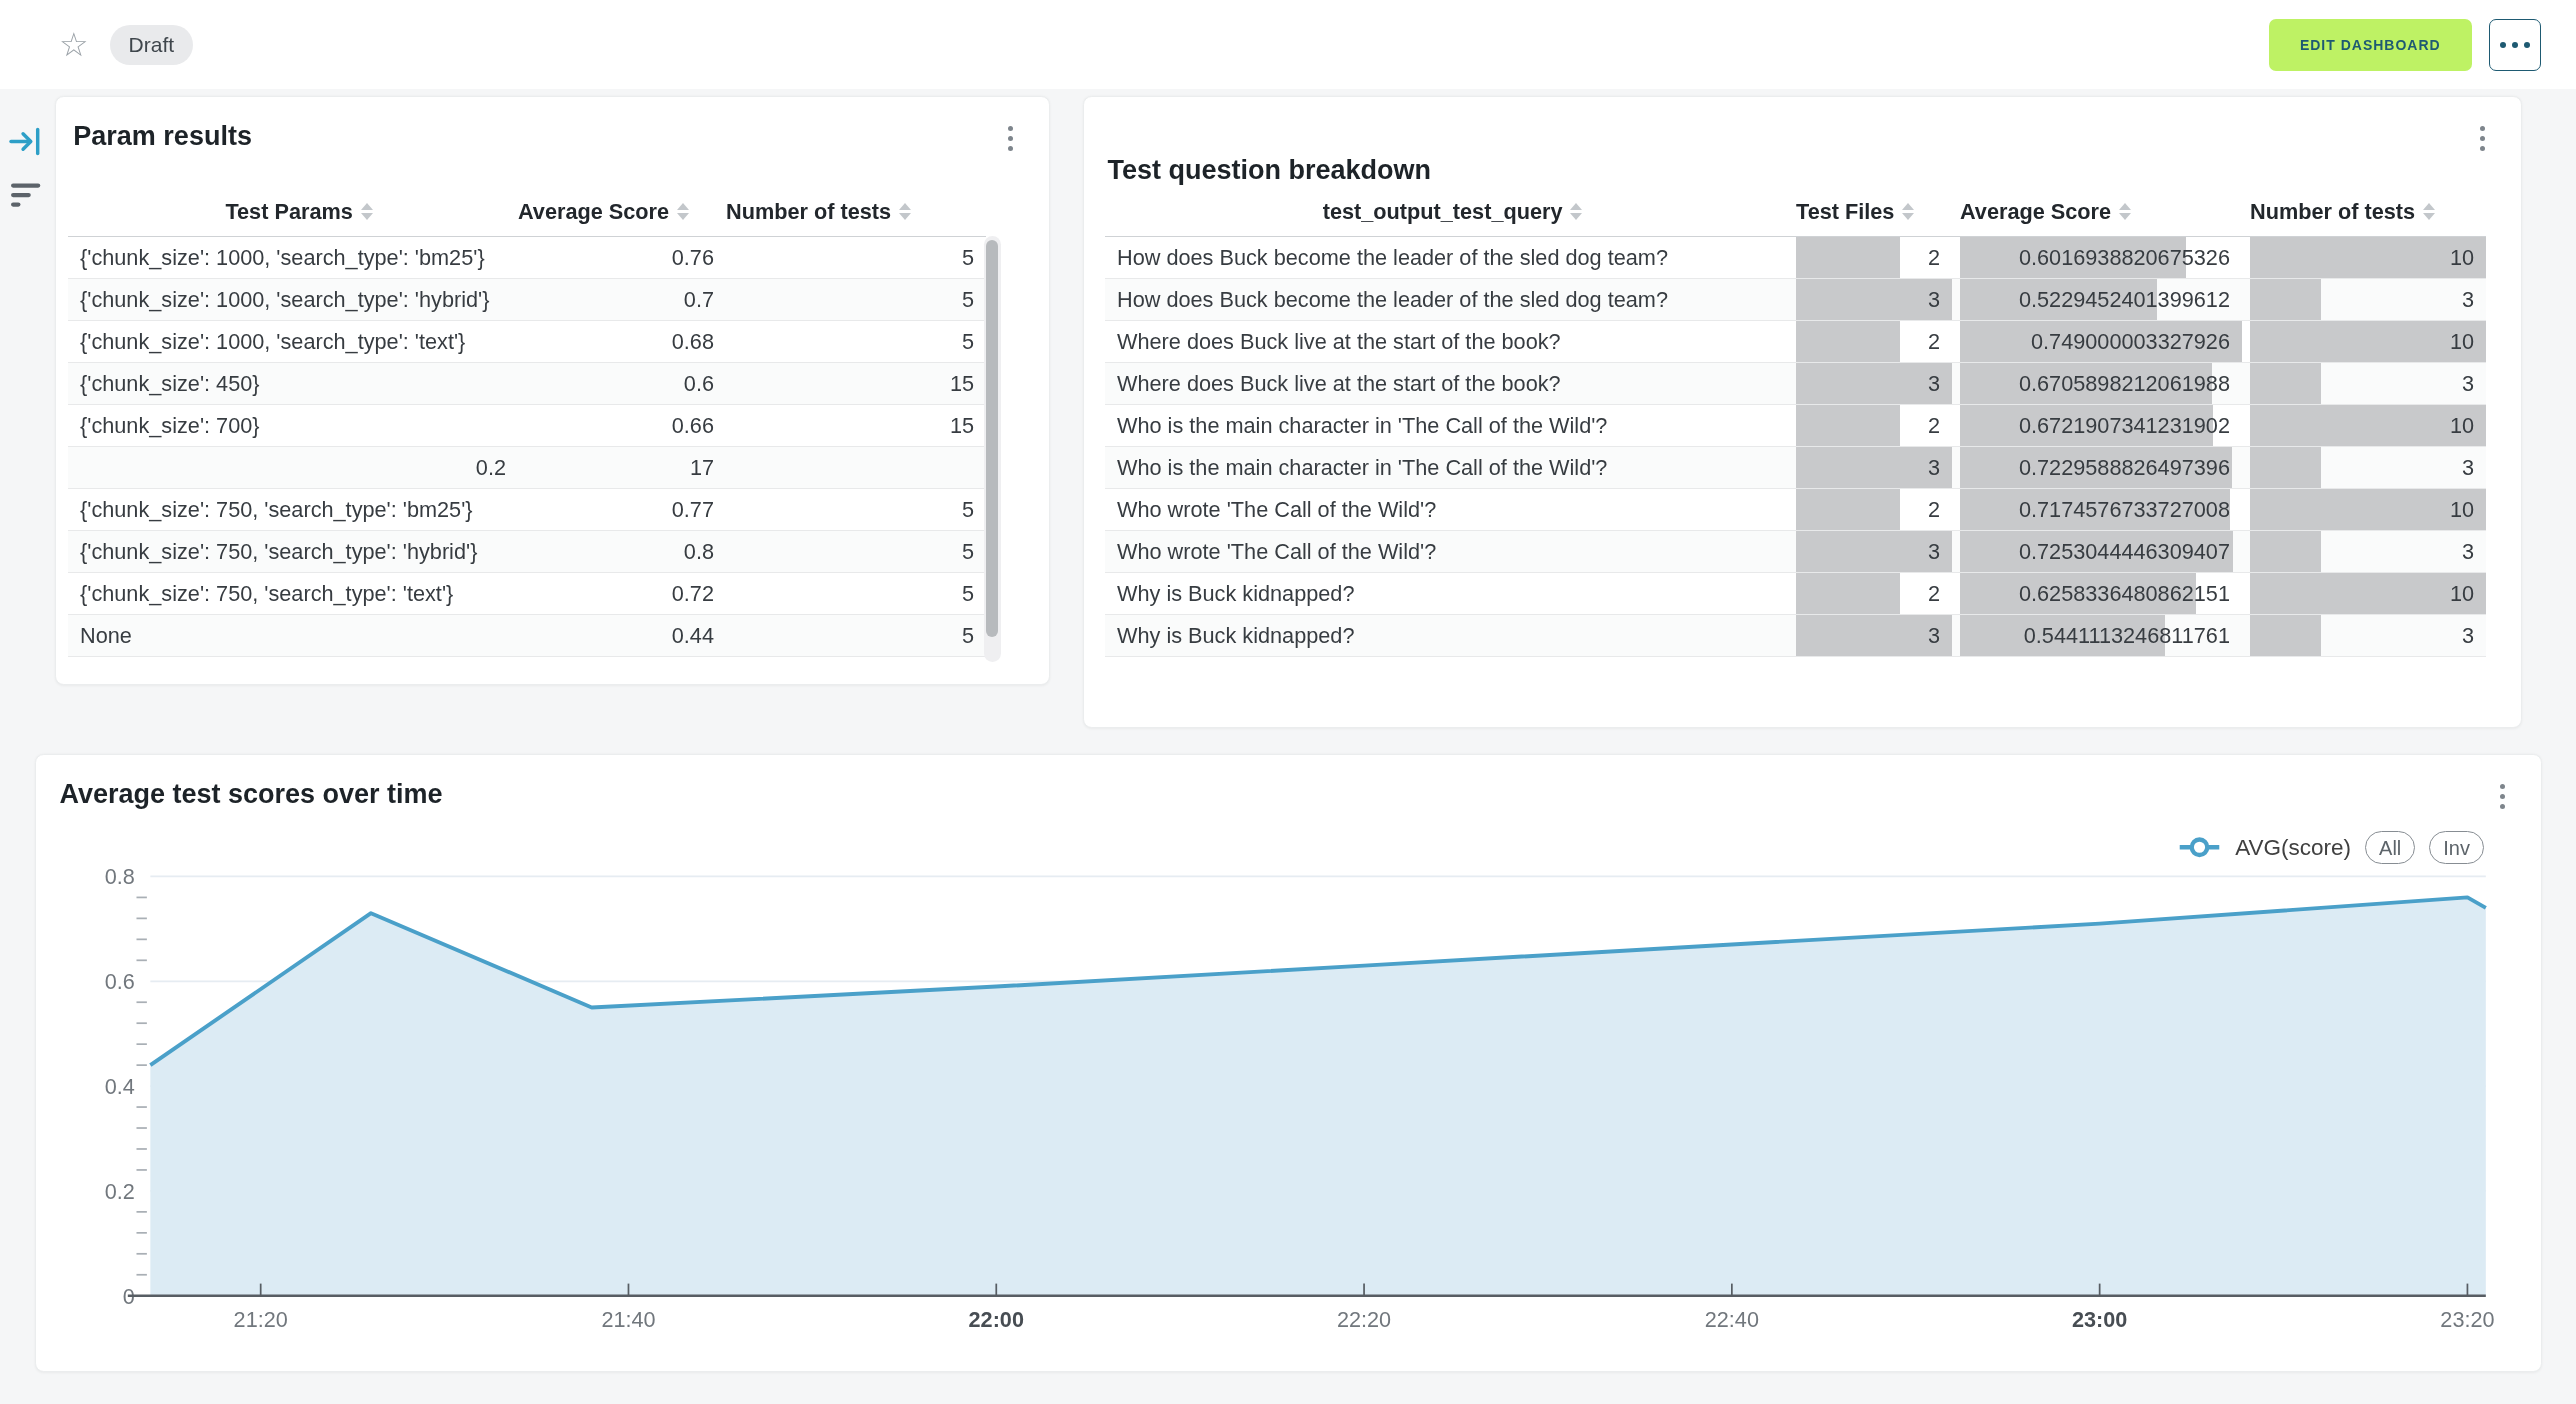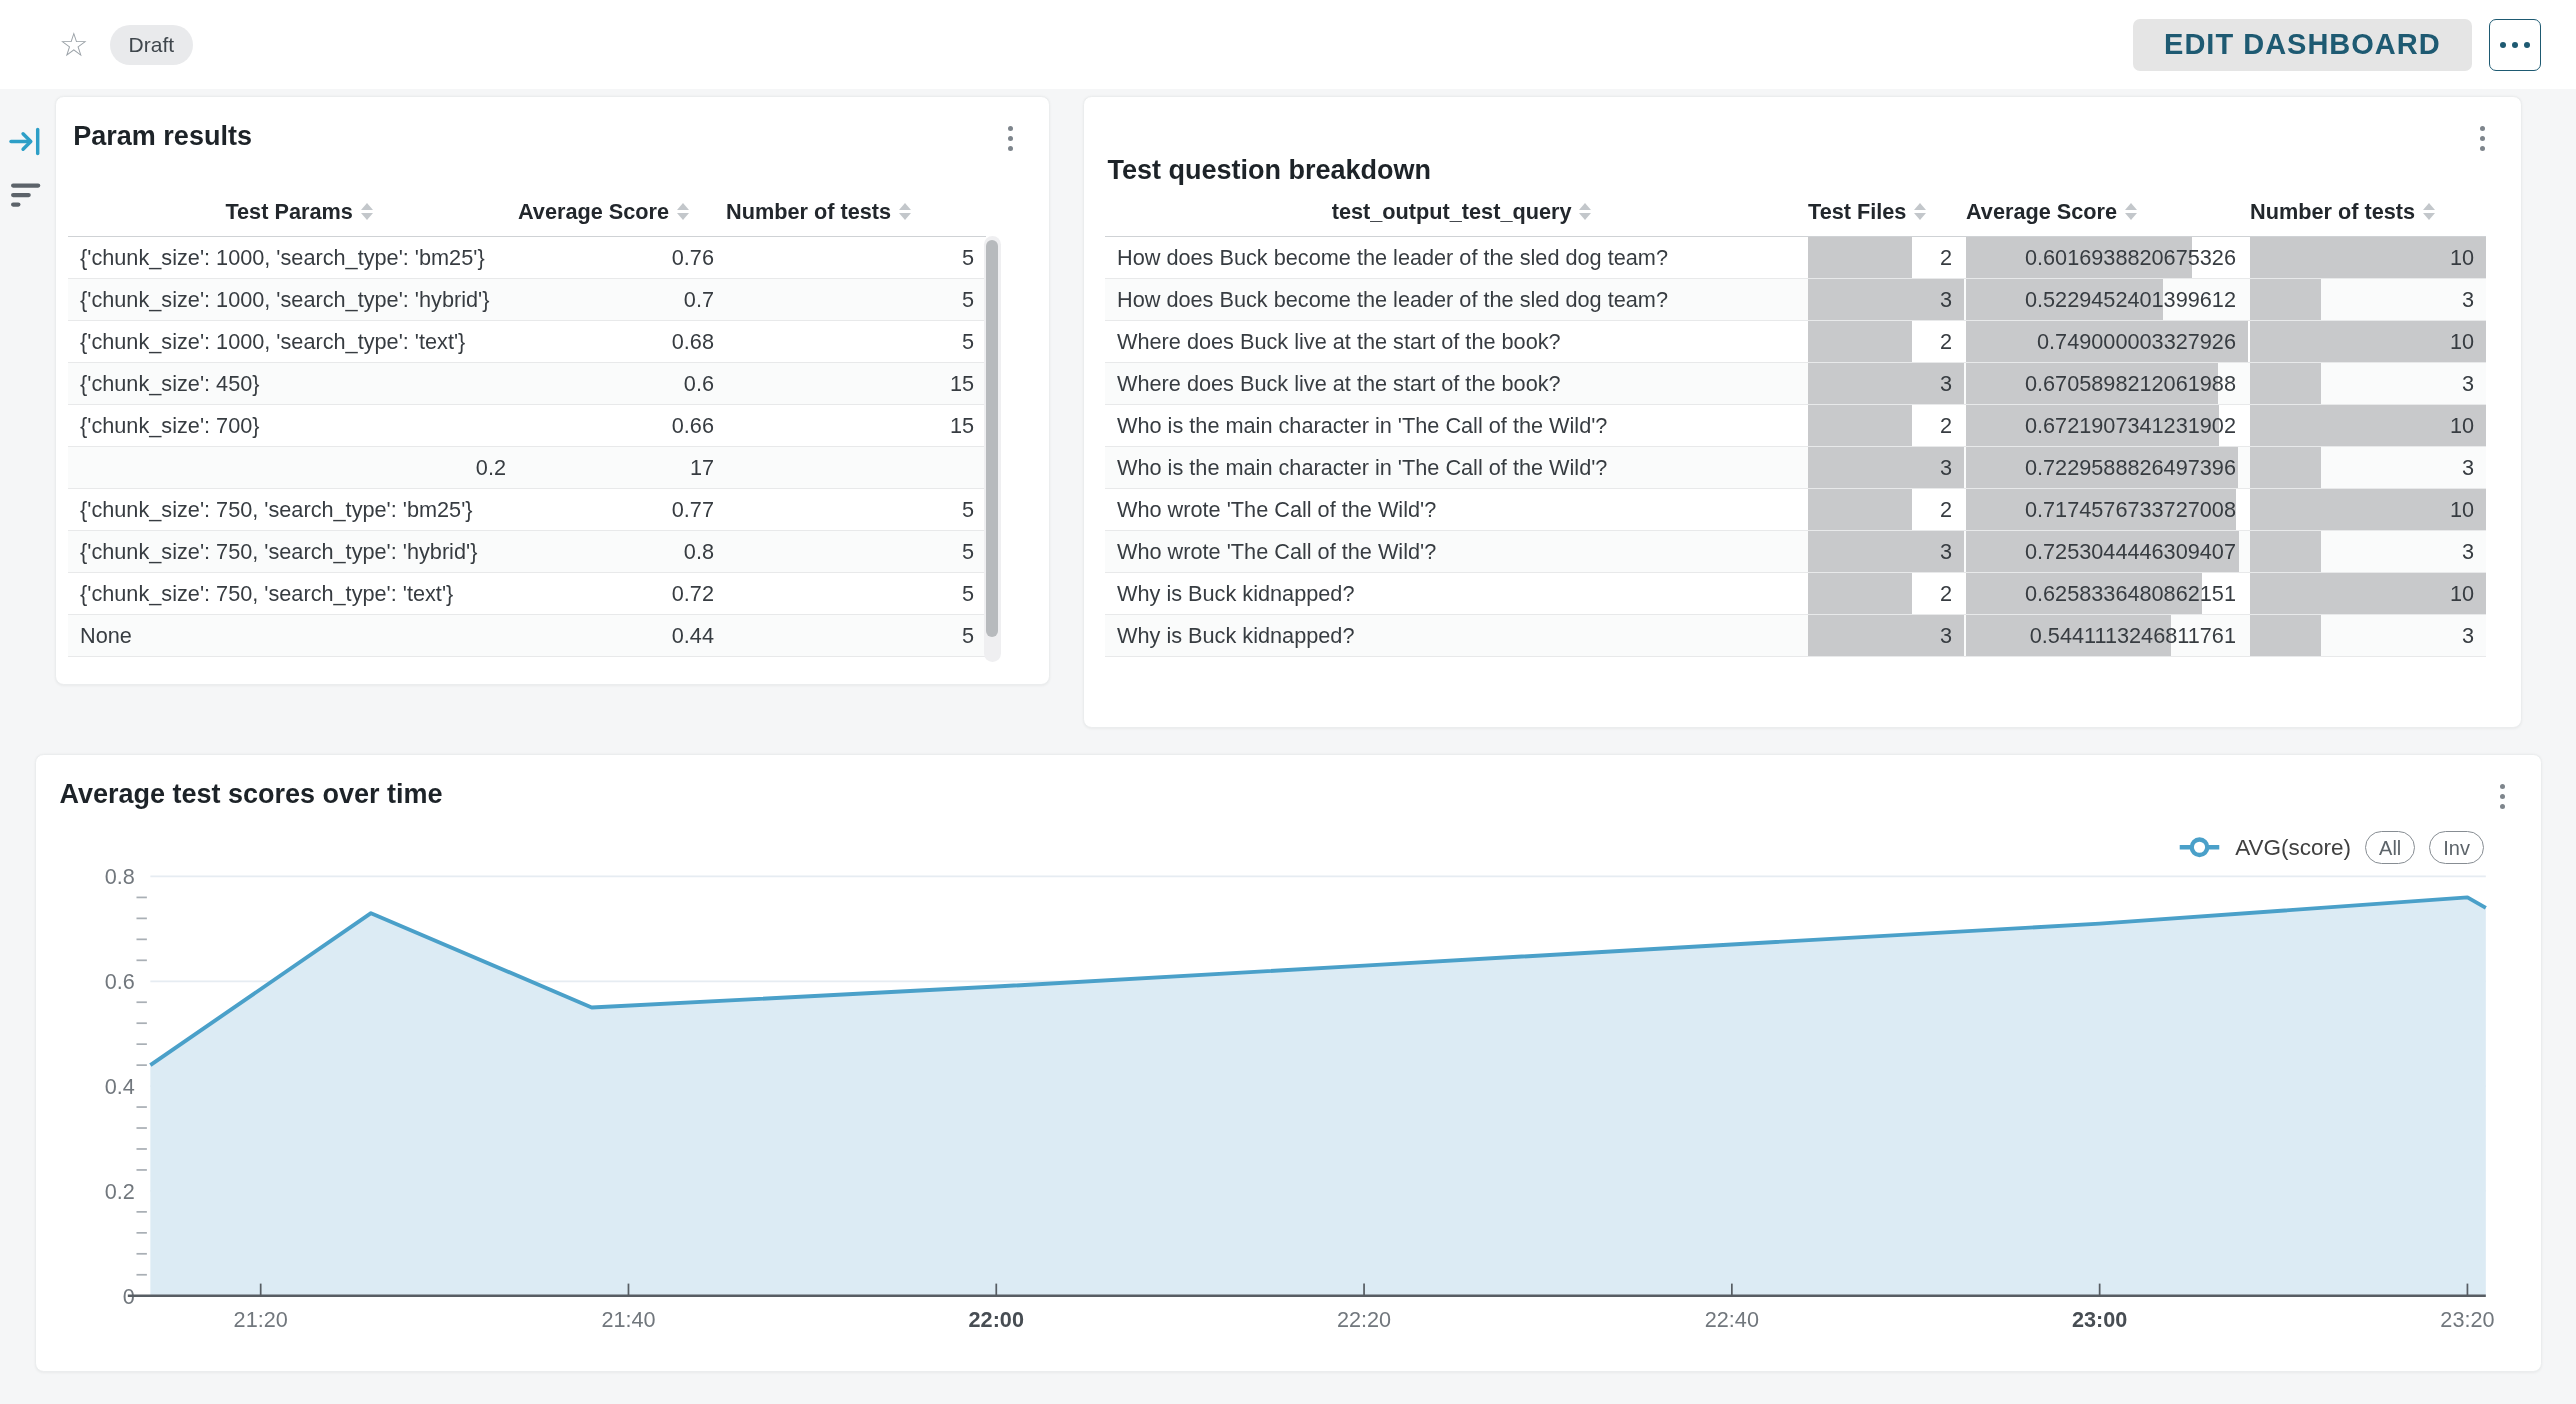--- a/index.html
+++ b/index.html
@@ -7,21 +7,21 @@
   .page{position:relative;width:2576px;height:1405px;background:#f5f6f7;overflow:hidden;}
 
   
   .topbar{position:absolute;left:0;top:0;width:2576px;height:89px;background:#ffffff;
           display:flex;align-items:center;box-sizing:border-box;padding:0 35px;}
   .page-title{font-size:32px;font-weight:700;color:#1d2328;margin:0;letter-spacing:-0.4px;}
   .star{margin-left:24px;font-size:33px;color:#9aa1a7;line-height:1;cursor:pointer;}
   .badge{margin-left:21px;background:#e9eaec;color:#3f464c;font-size:21px;line-height:1;
          padding:9.5px 19px;border-radius:865px;}
   .topbar-actions{margin-left:auto;display:flex;align-items:center;gap:17.3px;}
-  .edit-btn{background:#e5e5e5;color:#1e5a72;font-size:29px;font-weight:700;letter-spacing:1px;
+  .edit-btn{background:#bef264;color:#1e5a72;font-size:14px;font-weight:700;letter-spacing:1px;
             border:none;border-radius:7px;height:52px;padding:0 31px;cursor:pointer;font-family:inherit;}
   .menu-btn{width:52px;height:52px;border:1.7px solid #1e5a72;border-radius:7px;background:#fff;
             display:flex;align-items:center;justify-content:center;gap:6px;cursor:pointer;box-sizing:border-box;}
   .menu-btn i{width:6px;height:6px;border-radius:50%;background:#1e5a72;display:block;}
 
   
   .left-rail{position:absolute;left:8.7px;top:126px;display:flex;flex-direction:column;gap:22.5px;}
   .rail-icon{width:35px;height:31px;cursor:pointer;}
 
   
@@ -39,21 +39,21 @@
   .kebab i{width:5.2px;height:5.2px;border-radius:50%;background:#7e858c;display:block;}
 
   
   .tbl{position:absolute;top:90px;}
   #card-param .tbl{left:12px;width:918px;}
   #card-qb .tbl{left:21px;width:1381px;}
   .thead{display:grid;align-items:center;height:49px;border-bottom:1.7px solid #cfd2d5;}
   .trow{display:grid;align-items:stretch;height:42px;border-bottom:0.9px solid #e8e9ea;box-sizing:border-box;}
   .trow:nth-child(even){background:#fafbfb;}
   #card-param .thead,#card-param .trow{grid-template-columns:1fr 208px 260px;}
-  #card-qb .thead,#card-qb .trow{grid-template-columns:1fr 156px 282px 236px;column-gap:2px;}
+  #card-qb .thead,#card-qb .trow{grid-template-columns:1fr 156px 282px 236px;column-gap:8px;}
   .hcell{display:flex;align-items:center;font-size:21.7px;font-weight:700;color:#22272c;white-space:nowrap;}
   .hcell.left{justify-content:center;padding-left:12px;}
   .hcell.right{justify-content:flex-start;}
   .sort{display:inline-flex;flex-direction:column;gap:2.6px;margin-left:7.8px;}
   .sort i{display:block;width:0;height:0;border-left:6px solid transparent;border-right:6px solid transparent;}
   .sort .up{border-bottom:7px solid #c3c7cb;}
   .sort .dn{border-top:7px solid #c3c7cb;}
   .cell{display:flex;align-items:center;font-size:21.7px;color:#373c41;white-space:nowrap;overflow:hidden;}
   .cell.left{justify-content:flex-start;padding-left:12px;}
   .cell.right{justify-content:flex-end;padding-right:12px;}

